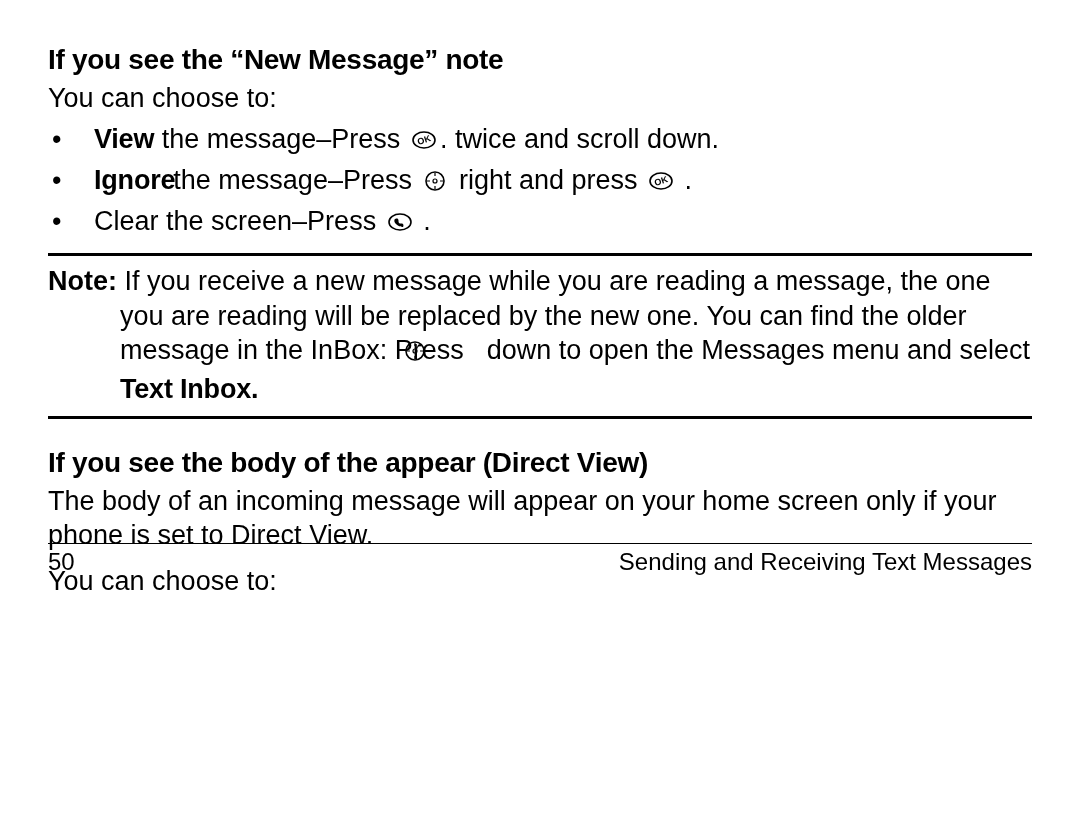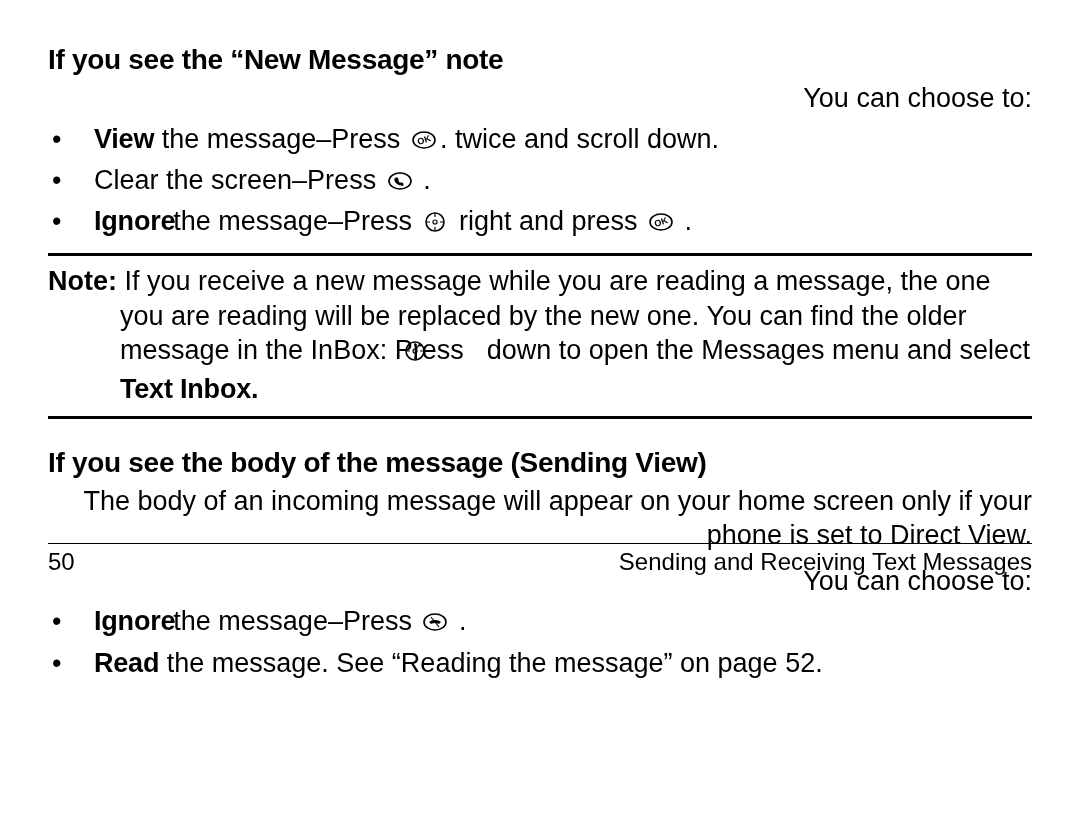--- a/index.html
+++ b/index.html
@@ -22,21 +22,20 @@
   h2.section-heading {
     font-size: 28px;
     font-weight: 700;
     margin: 0 0 6px 0;
     letter-spacing: -0.3px;
   }
   p.lead {
     font-size: 27px;
     margin: 0 0 6px 0;
     line-height: 1.25;
-    text-align: right;
   }
   ul.bullets {
     list-style: none;
     padding: 0;
     margin: 0 0 8px 0;
   }
   ul.bullets > li {
     position: relative;
     padding-left: 46px;
     font-size: 27px;
@@ -115,57 +114,47 @@
 
   <h2 class="section-heading">If you see the “New Message” note</h2>
   <p class="lead">You can choose to:</p>
   <ul class="bullets">
     <li>
       <span class="strong-inline">View</span><span> the message–Press </span><span class="icon"><svg width="24" height="24" viewBox="0 0 24 24">
             <use href="#icon-ok"></use>
           </svg></span><span>. twice and scroll down.</span>
     </li>
     <li>
-      <span>Clear the screen–Press </span><span class="icon"><svg width="24" height="24" viewBox="0 0 24 24">
-            <use href="#icon-phone"></use>
-          </svg></span><span> .</span>
-    </li>
-    <li>
       <span class="strong-inline no-space-after">Ignore</span><span>the message–Press </span><span class="icon"><svg width="24" height="24" viewBox="0 0 24 24">
             <use href="#icon-nav"></use>
           </svg></span><span> right and press </span><span class="icon"><svg width="24" height="24" viewBox="0 0 24 24">
             <use href="#icon-ok"></use>
+          </svg></span><span> .</span>
+    </li>
+    <li>
+      <span>Clear the screen–Press </span><span class="icon"><svg width="24" height="24" viewBox="0 0 24 24">
+            <use href="#icon-phone"></use>
           </svg></span><span> .</span>
     </li>
   </ul>
 
   <hr class="rule-thick">
 
   <p class="note-block">
     <span class="note-label">Note:</span><span> If you receive a new message while you are reading a message, the one you are reading will be replaced by the new one. You can find the older message in the InBox: Press </span><span class="icon"><svg width="24" height="24" viewBox="0 0 24 24">
           <use href="#icon-nav"></use>
         </svg></span><span> down to open the Messages menu and select </span><span class="strong-inline">Text Inbox.</span>
   </p>
 
   <hr class="rule-thick">
 
   <div style="height:20px"></div>
 
-  <h2 class="section-heading">If you see the body of the message (Sending View)</h2>
+  <h2 class="section-heading">If you see the body of the appear (Direct View)</h2>
   <p class="lead">The body of an incoming message will appear on your home screen only if your phone is set to Direct View.</p>
   <p class="lead" style="margin-top:12px">You can choose to:</p>
-  <ul class="bullets">
-    <li>
-      <span class="strong-inline no-space-after">Ignore</span><span>the message–Press </span><span class="icon"><svg width="24" height="24" viewBox="0 0 24 24">
-            <use href="#icon-end"></use>
-          </svg></span><span> .</span>
-    </li>
-    <li>
-      <span class="strong-inline">Read</span><span> the message. See “Reading the message” on page 52.</span>
-    </li>
-  </ul>
 
   <div class="footer">
     <span>50</span>
     <span>Sending and Receiving Text Messages</span>
   </div>
 
 </div>
 
 </body></html>

